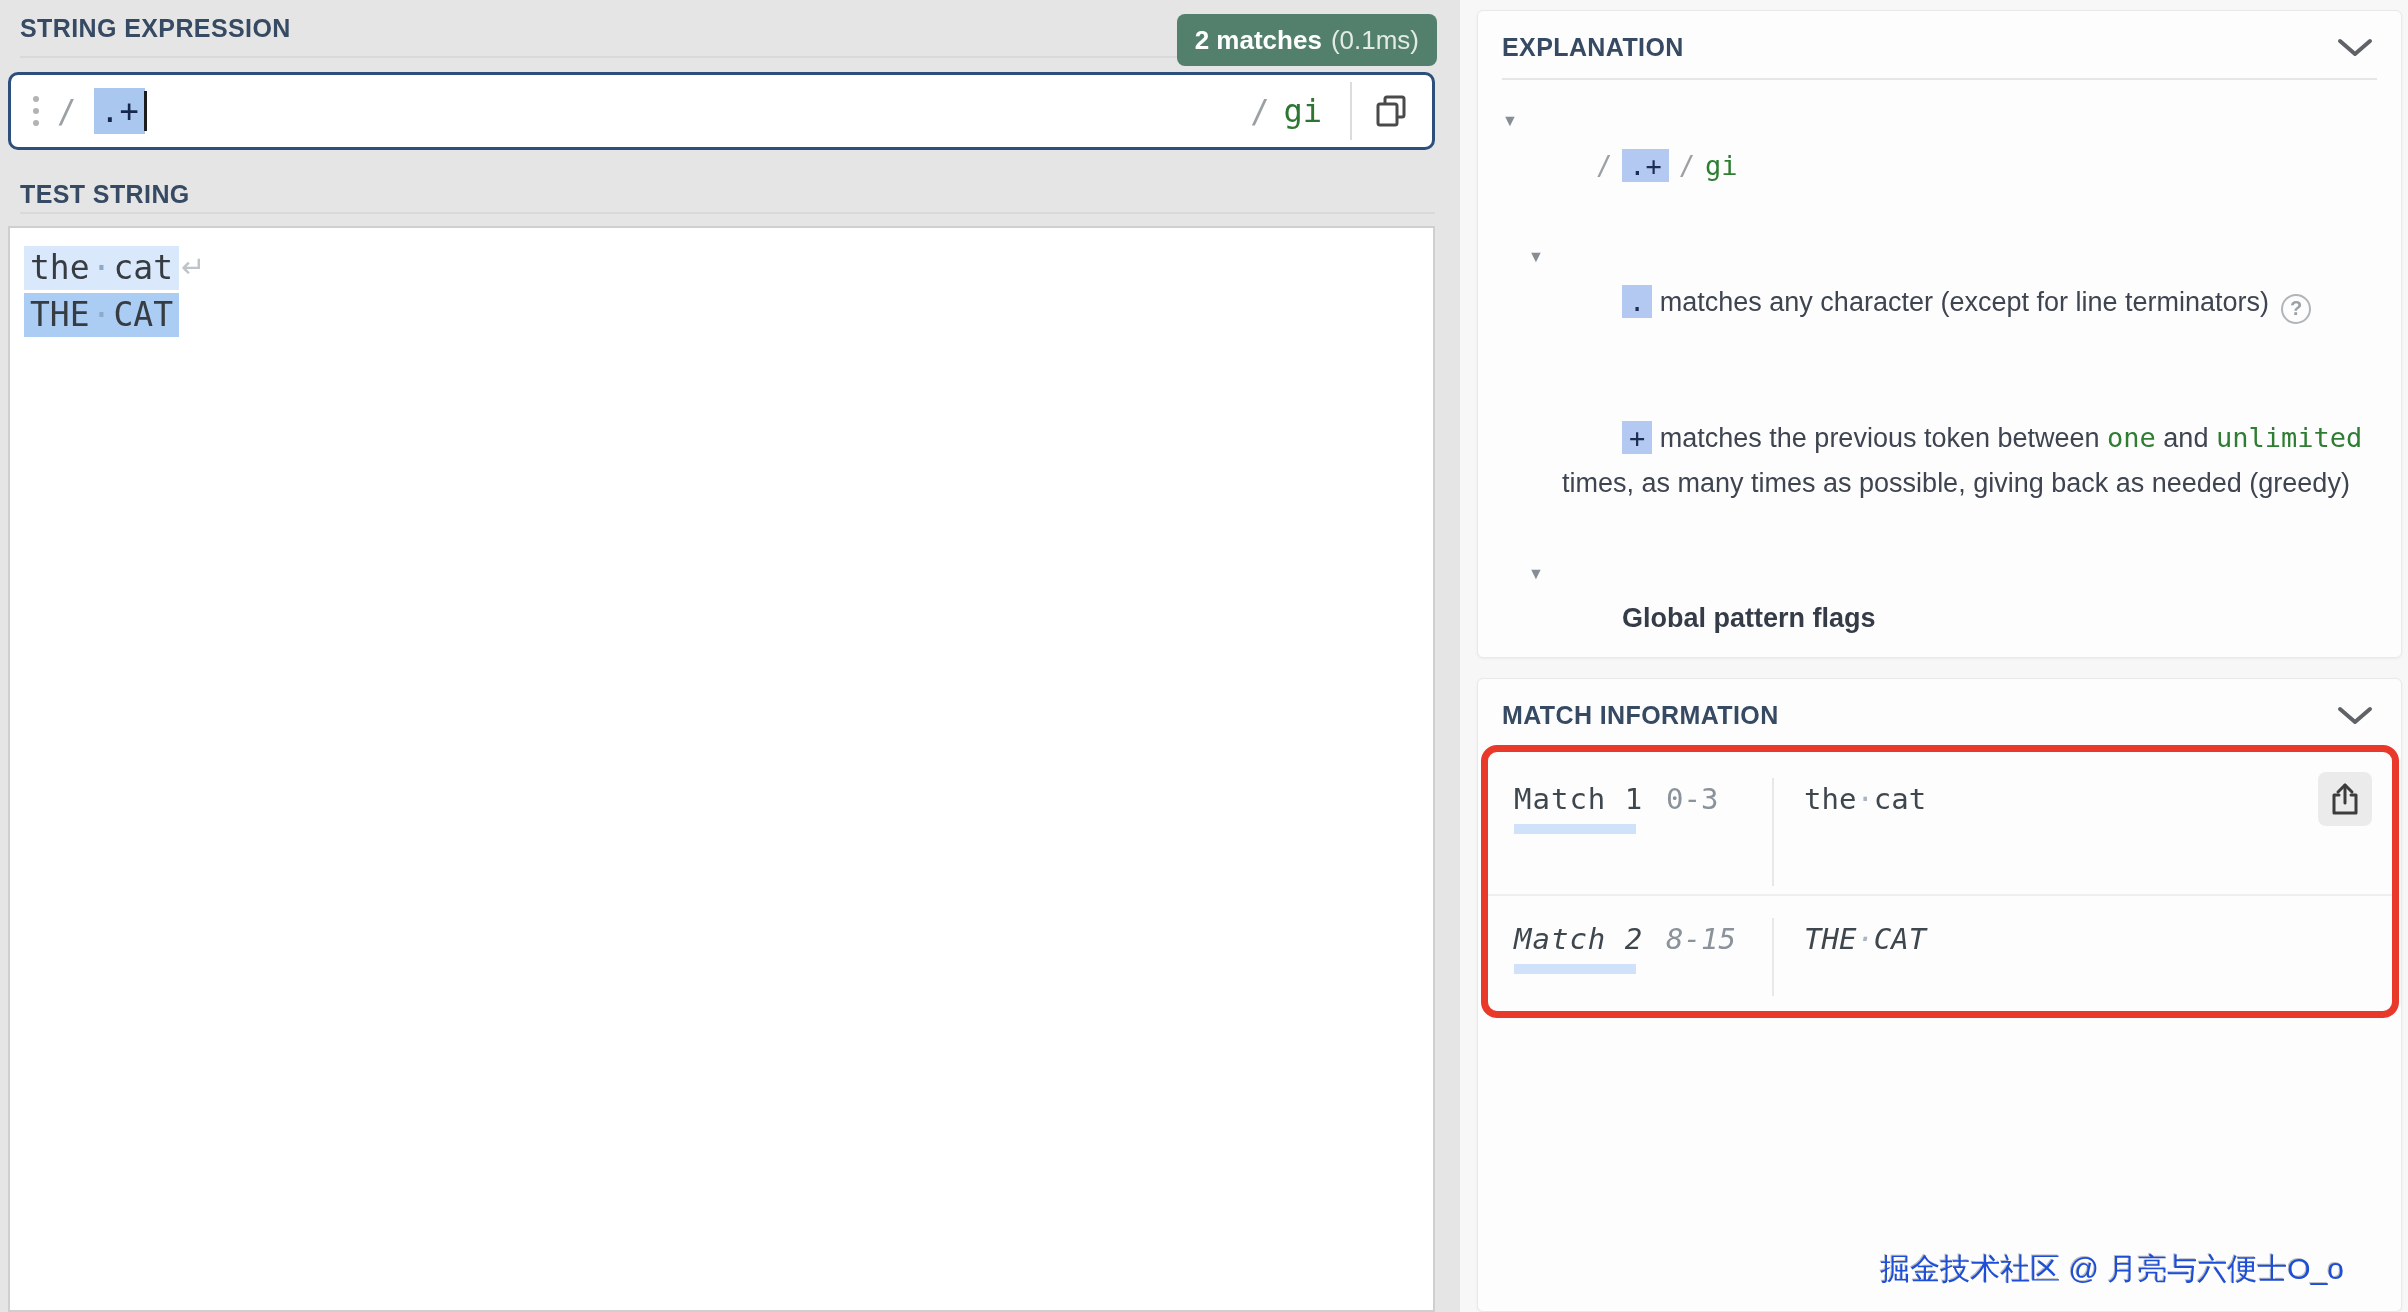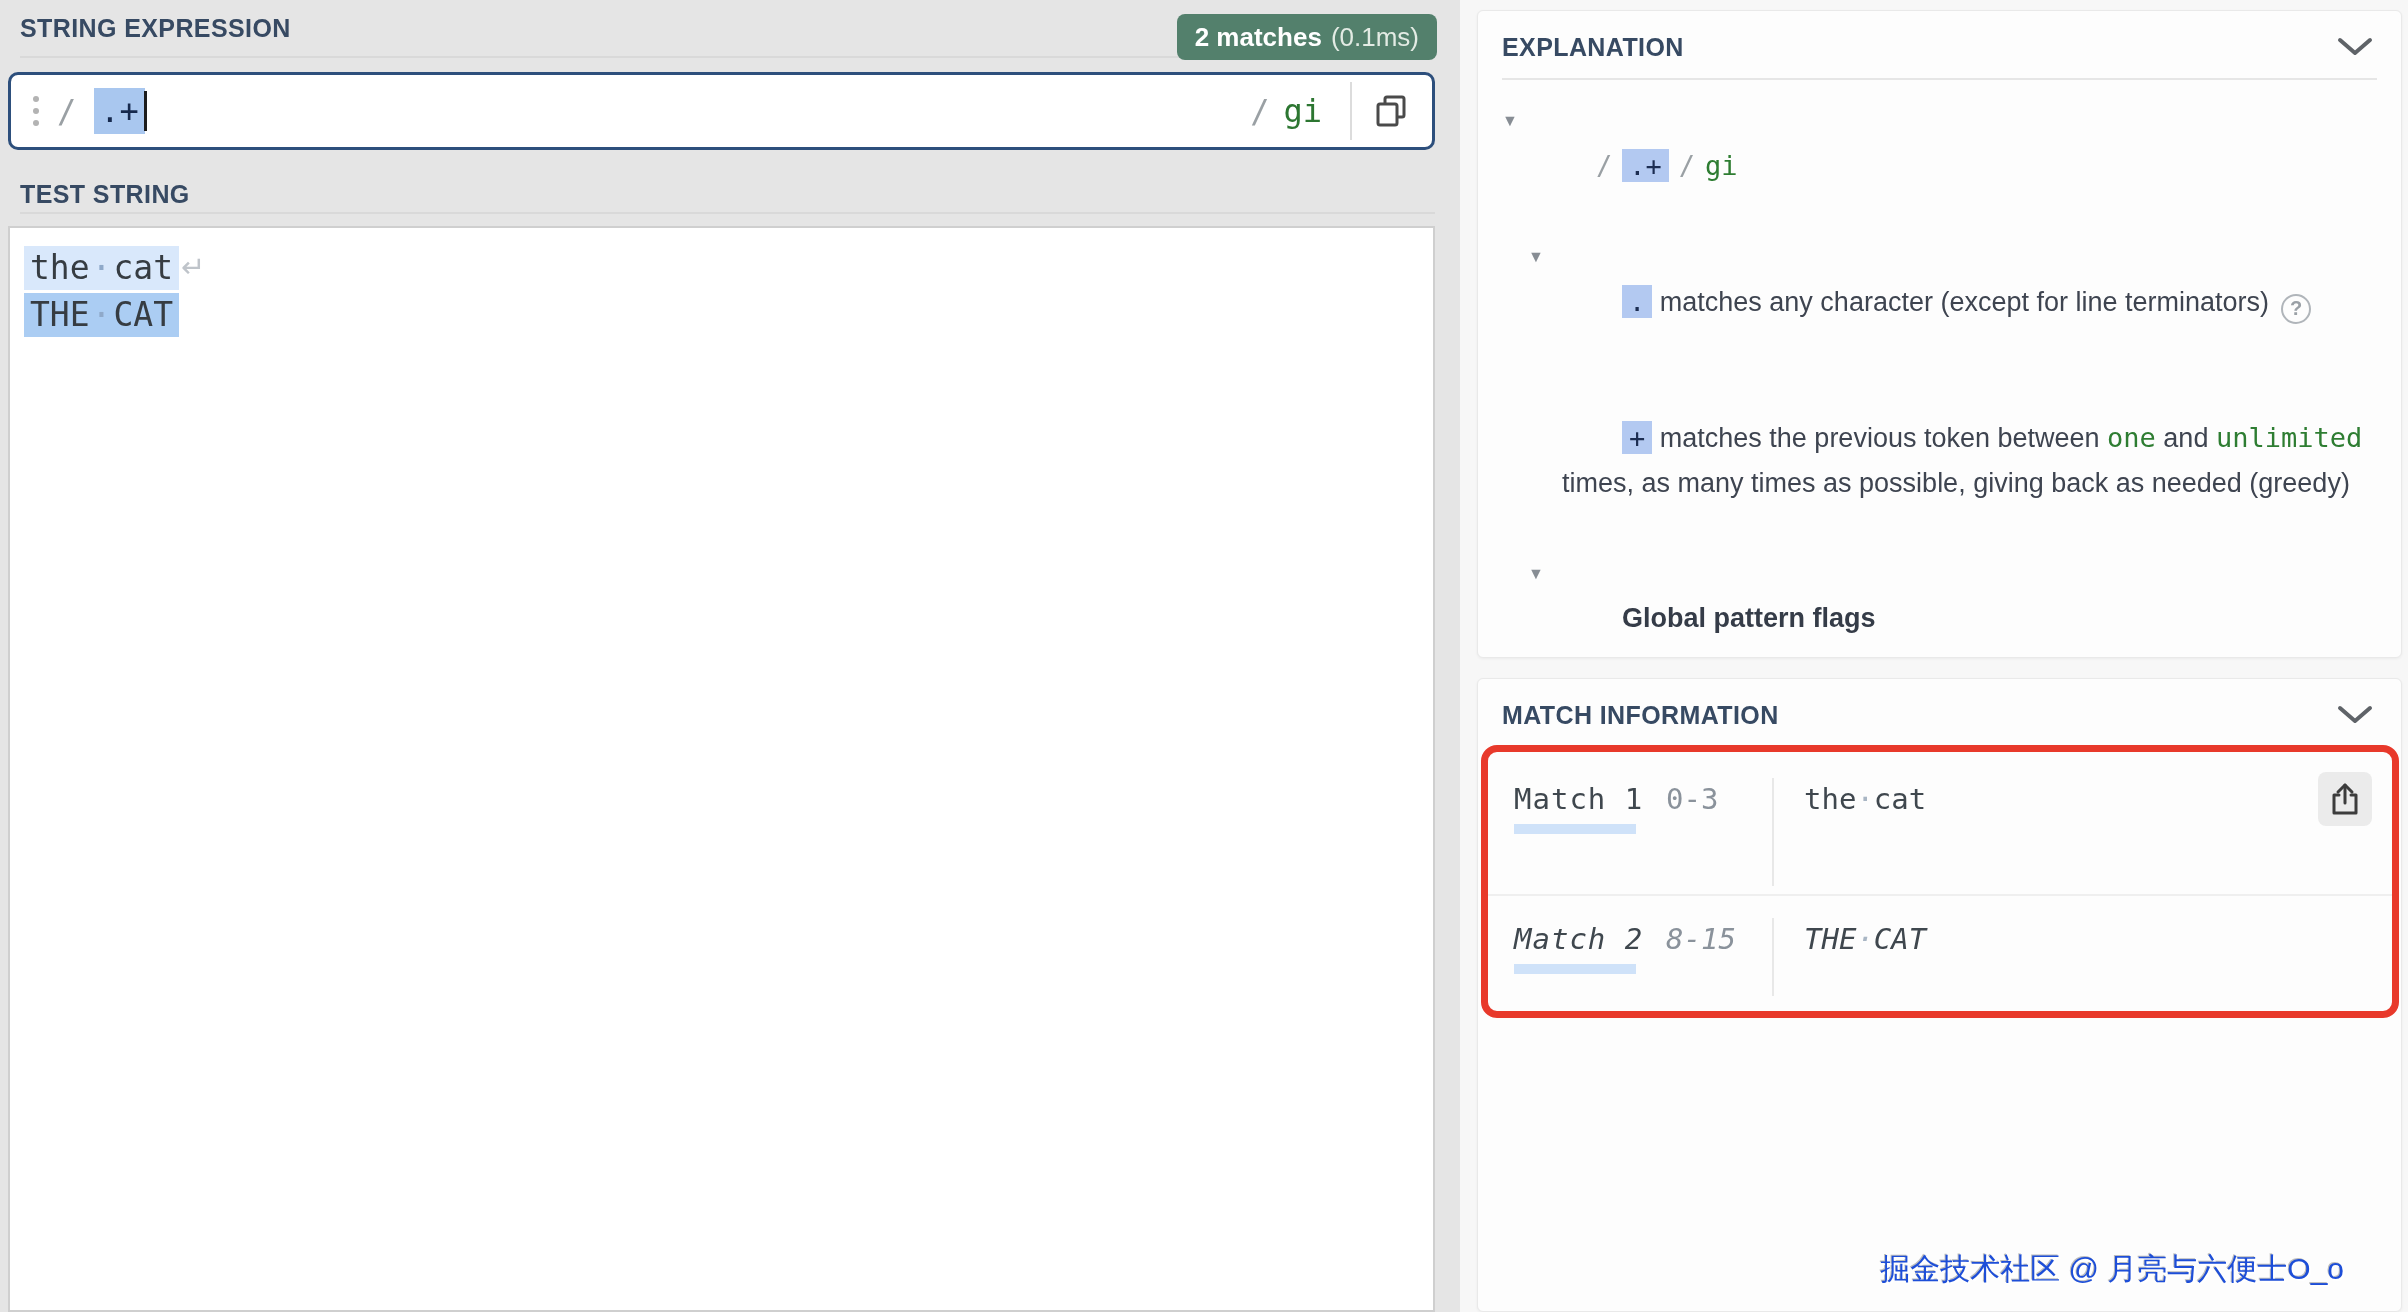--- a/index.html
+++ b/index.html
@@ -6,21 +6,21 @@
   html,body { width:2408px; height:1312px; overflow:hidden;
     font-family:"Liberation Sans", sans-serif; background:#f7f7f7; }
 
   
   .left-col { position:absolute; left:0; top:0; width:1460px; height:1312px; background:#e5e5e5; }
 
   .section-title { font-size:25px; font-weight:700; color:#374a63; letter-spacing:.4px; }
   .re-title { position:absolute; left:20px; top:14px; }
   .re-rule  { position:absolute; left:20px; right:250px; top:56px; height:2px; background:#d9d9d9; }
 
-  .badge { position:absolute; right:23px; top:14px; height:46px; background:#53806c; border-radius:8px;
+  .badge { position:absolute; right:23px; top:14px; height:52px; background:#53806c; border-radius:8px;
     display:flex; align-items:center; padding:12px 18px; font-size:26px; color:#fff; }
   .badge .b-strong { font-weight:700; }
   .badge .b-dim { font-weight:400; color:#e3ebe4; margin-left:9px; }
 
   .regex-box { position:absolute; left:8px; top:72px; width:1427px; height:78px; background:#fff;
     border:3px solid #2d4f7c; border-radius:10px; display:flex; align-items:center; padding:0 0 0 22px; }
   .drag-dots { display:flex; flex-direction:column; gap:6px; margin-right:18px; }
   .drag-dots i { width:6px; height:6px; border-radius:50%; background:#b3b3b3; }
   .mono { font-family:"DejaVu Sans Mono", monospace; }
   .delim { font-size:32px; color:#9aa0a4; }
@@ -43,21 +43,21 @@
   .hl-2 { background:#abcdf3; }
   .sp-dot { color:#8fa9c9; padding:0 2px; }
   .nl-sym { color:#bfc4ca; font-size:29px; margin-left:2px; font-family:"DejaVu Sans", sans-serif; }
 
   
   .right-col { position:absolute; left:1460px; top:0; right:0; bottom:0; background:#f7f7f7; }
   .card { position:absolute; left:17px; width:925px; background:#fdfdfd; border:1px solid #e9e9e9;
     border-radius:6px; box-shadow:0 1px 3px rgba(0,0,0,.05); padding:22px 24px; }
   .card-exp { top:10px; height:648px; }
   .card-match { top:678px; height:634px; }
-  .card-head { display:flex; justify-content:space-between; }
+  .card-head { display:flex; align-items:center; justify-content:space-between; }
   .chev-btn { background:none; border:none; cursor:pointer; display:flex; padding:4px; }
   .card-rule { height:2px; background:#e6e6e6; margin:16px 0 18px 0; }
 
   .exp-body { font-size:27px; line-height:45px; color:#3e4450; }
   .exp-row { position:relative; white-space:pre-wrap; }
   .row-root { padding-left:34px; }
   .row-nest { padding-left:60px; }
   .tri { position:absolute; top:0; font-size:16px; color:#878d94; line-height:45px; cursor:pointer; }
   .tri-root { left:0; }
   .tri-nest { left:26px; }

